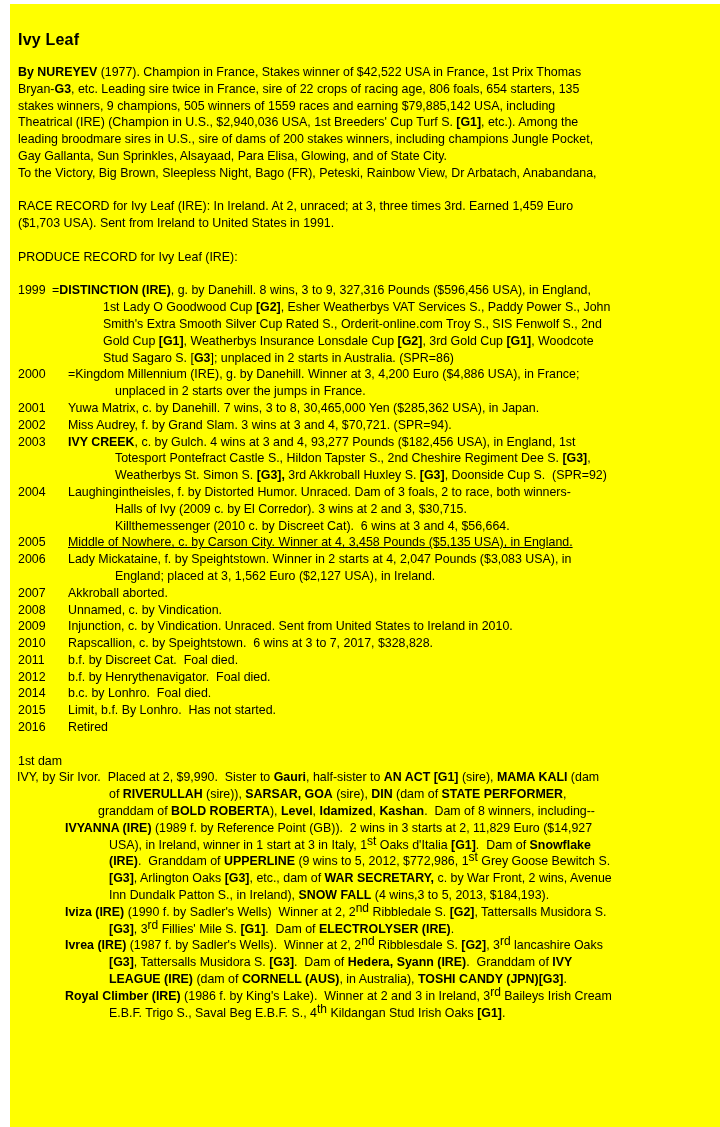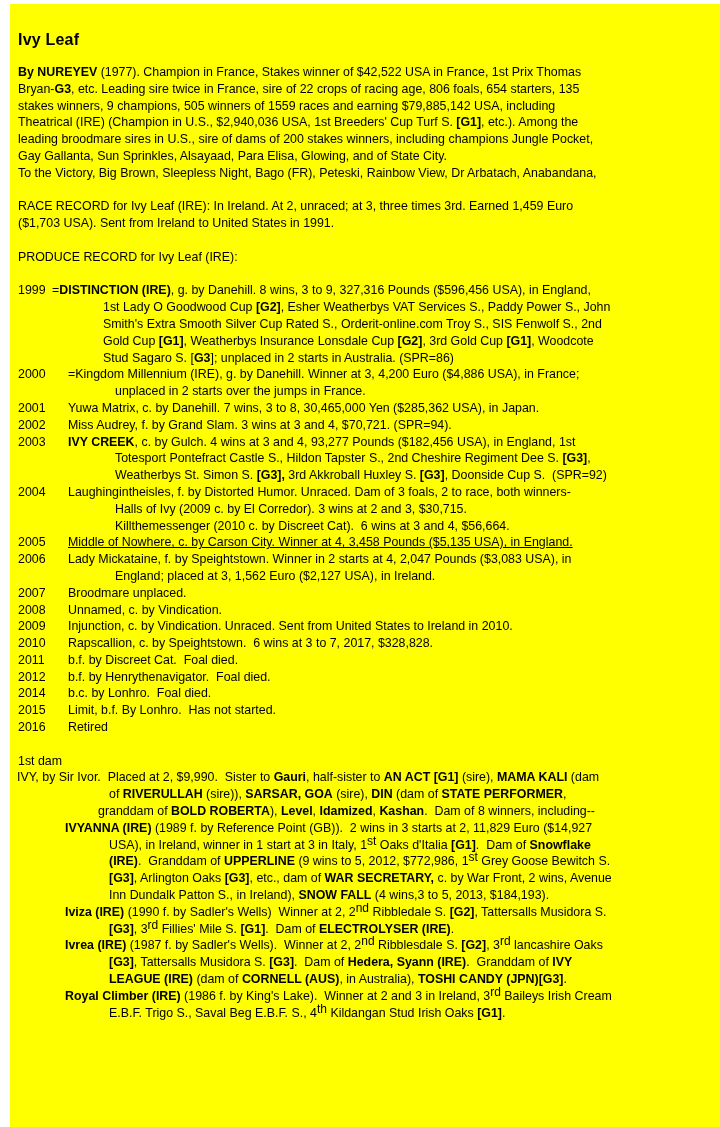--- a/index.html
+++ b/index.html
@@ -66,21 +66,21 @@
         <div class="ln"><span class="yr">2002</span><span class="tx" style="left: 58px;"><span class="">Miss Audrey, f. by Grand Slam. 3 wins at 3 and 4, $70,721. (SPR=94).</span></span></div>
         <div class="ln"><span class="yr">2003</span><span class="tx" style="left: 58px;"><span class="bold">IVY CREEK</span><span class="">, c. by Gulch. 4 wins at 3 and 4, 93,277 Pounds ($182,456 USA), in England, 1st</span></span></div>
         <div class="ln"><span class="tx" style="left: 105px;"><span class="">Totesport Pontefract Castle S., Hildon Tapster S., 2nd Cheshire Regiment Dee S. </span><span class="bold">[G3]</span><span class="">,</span></span></div>
         <div class="ln"><span class="tx" style="left: 105px;"><span class="">Weatherbys St. Simon S. </span><span class="bold">[G3],</span><span class=""> 3rd Akkroball Huxley S. </span><span class="bold">[G3]</span><span class="">, Doonside Cup S.  (SPR=92)</span></span></div>
         <div class="ln"><span class="yr">2004</span><span class="tx" style="left: 58px;"><span class="">Laughingintheisles, f. by Distorted Humor. Unraced. Dam of 3 foals, 2 to race, both winners-</span></span></div>
         <div class="ln"><span class="tx" style="left: 105px;"><span class="">Halls of Ivy (2009 c. by El Corredor). 3 wins at 2 and 3, $30,715.</span></span></div>
         <div class="ln"><span class="tx" style="left: 105px;"><span class="">Killthemessenger (2010 c. by Discreet Cat).  6 wins at 3 and 4, $56,664.</span></span></div>
         <div class="ln"><span class="yr">2005</span><span class="tx" style="left: 58px; text-decoration: underline;"><span class="">Middle of Nowhere, c. by Carson City. Winner at 4, 3,458 Pounds ($5,135 USA), in England.</span></span></div>
         <div class="ln"><span class="yr">2006</span><span class="tx" style="left: 58px;"><span class="">Lady Mickataine, f. by Speightstown. Winner in 2 starts at 4, 2,047 Pounds ($3,083 USA), in</span></span></div>
         <div class="ln"><span class="tx" style="left: 105px;"><span class="">England; placed at 3, 1,562 Euro ($2,127 USA), in Ireland.</span></span></div>
-        <div class="ln"><span class="yr">2007</span><span class="tx" style="left: 58px;"><span class="">Broodmare unplaced.</span></span></div>
+        <div class="ln"><span class="yr">2007</span><span class="tx" style="left: 58px;"><span class="">Akkroball aborted.</span></span></div>
         <div class="ln"><span class="yr">2008</span><span class="tx" style="left: 58px;"><span class="">Unnamed, c. by Vindication.</span></span></div>
         <div class="ln"><span class="yr">2009</span><span class="tx" style="left: 58px;"><span class="">Injunction, c. by Vindication. Unraced. Sent from United States to Ireland in 2010.</span></span></div>
         <div class="ln"><span class="yr">2010</span><span class="tx" style="left: 58px;"><span class="">Rapscallion, c. by Speightstown.  6 wins at 3 to 7, 2017, $328,828.</span></span></div>
         <div class="ln"><span class="yr">2011</span><span class="tx" style="left: 58px;"><span class="">b.f. by Discreet Cat.  Foal died.</span></span></div>
         <div class="ln"><span class="yr">2012</span><span class="tx" style="left: 58px;"><span class="">b.f. by Henrythenavigator.  Foal died.</span></span></div>
         <div class="ln"><span class="yr">2014</span><span class="tx" style="left: 58px;"><span class="">b.c. by Lonhro.  Foal died.</span></span></div>
         <div class="ln"><span class="yr">2015</span><span class="tx" style="left: 58px;"><span class="">Limit, b.f. By Lonhro.  Has not started.</span></span></div>
         <div class="ln"><span class="yr">2016</span><span class="tx" style="left: 58px;"><span class="">Retired</span></span></div>
       </div>
       <div class="gap"></div>

